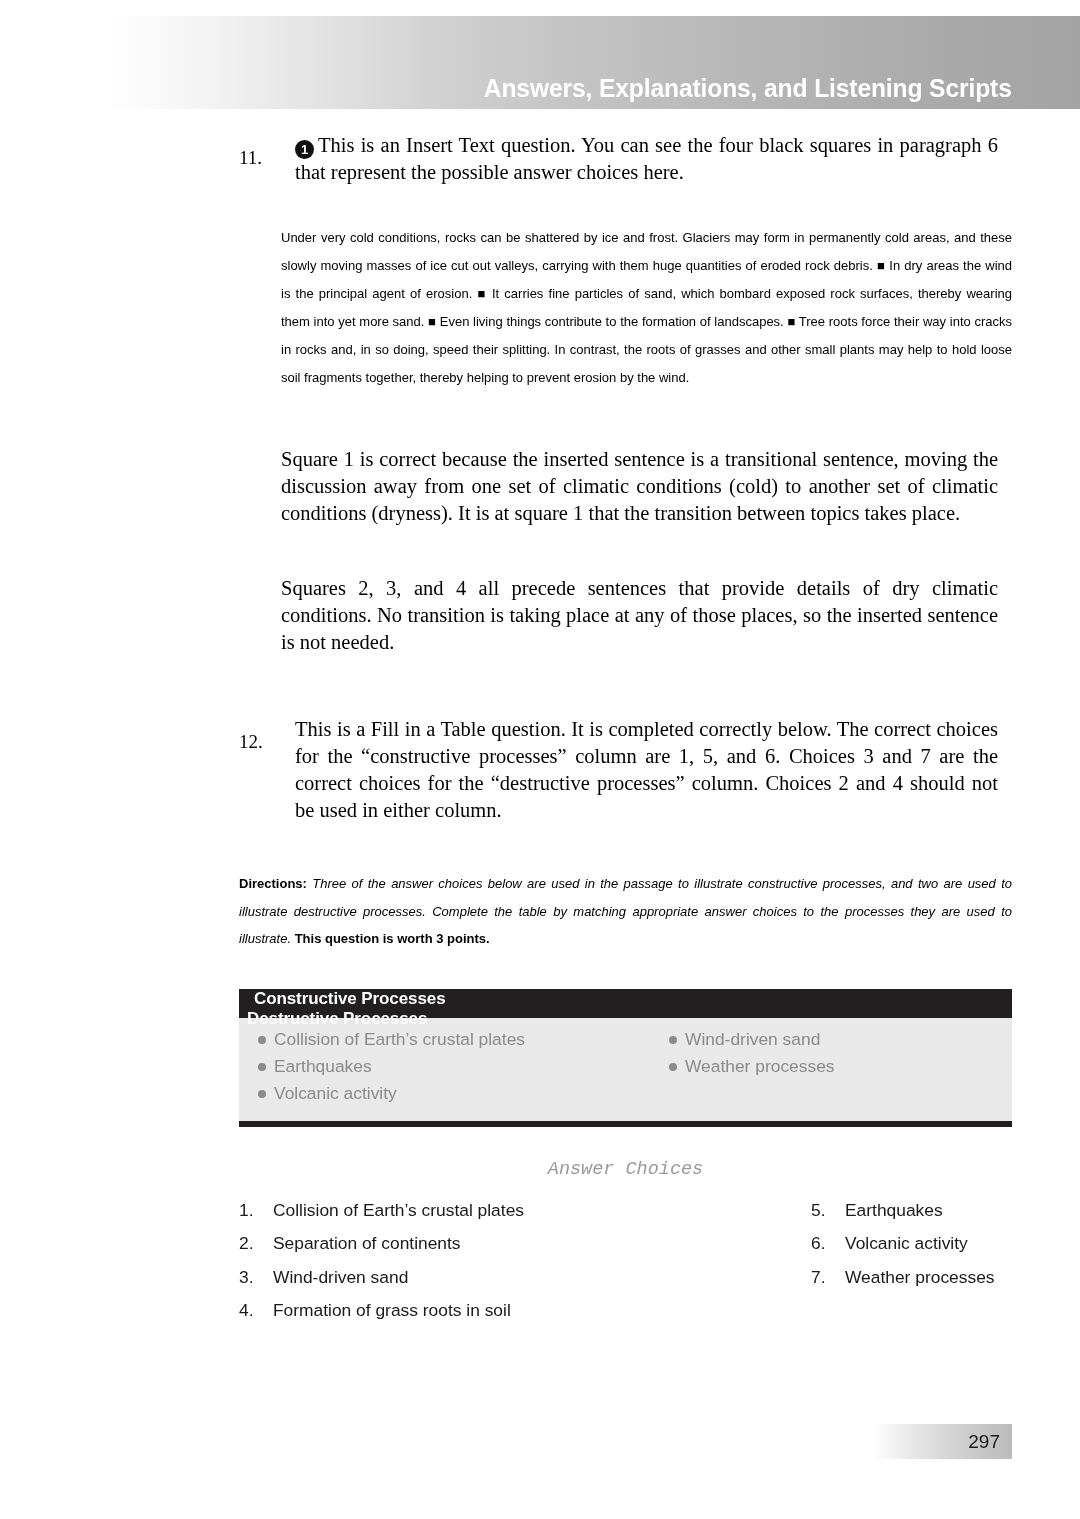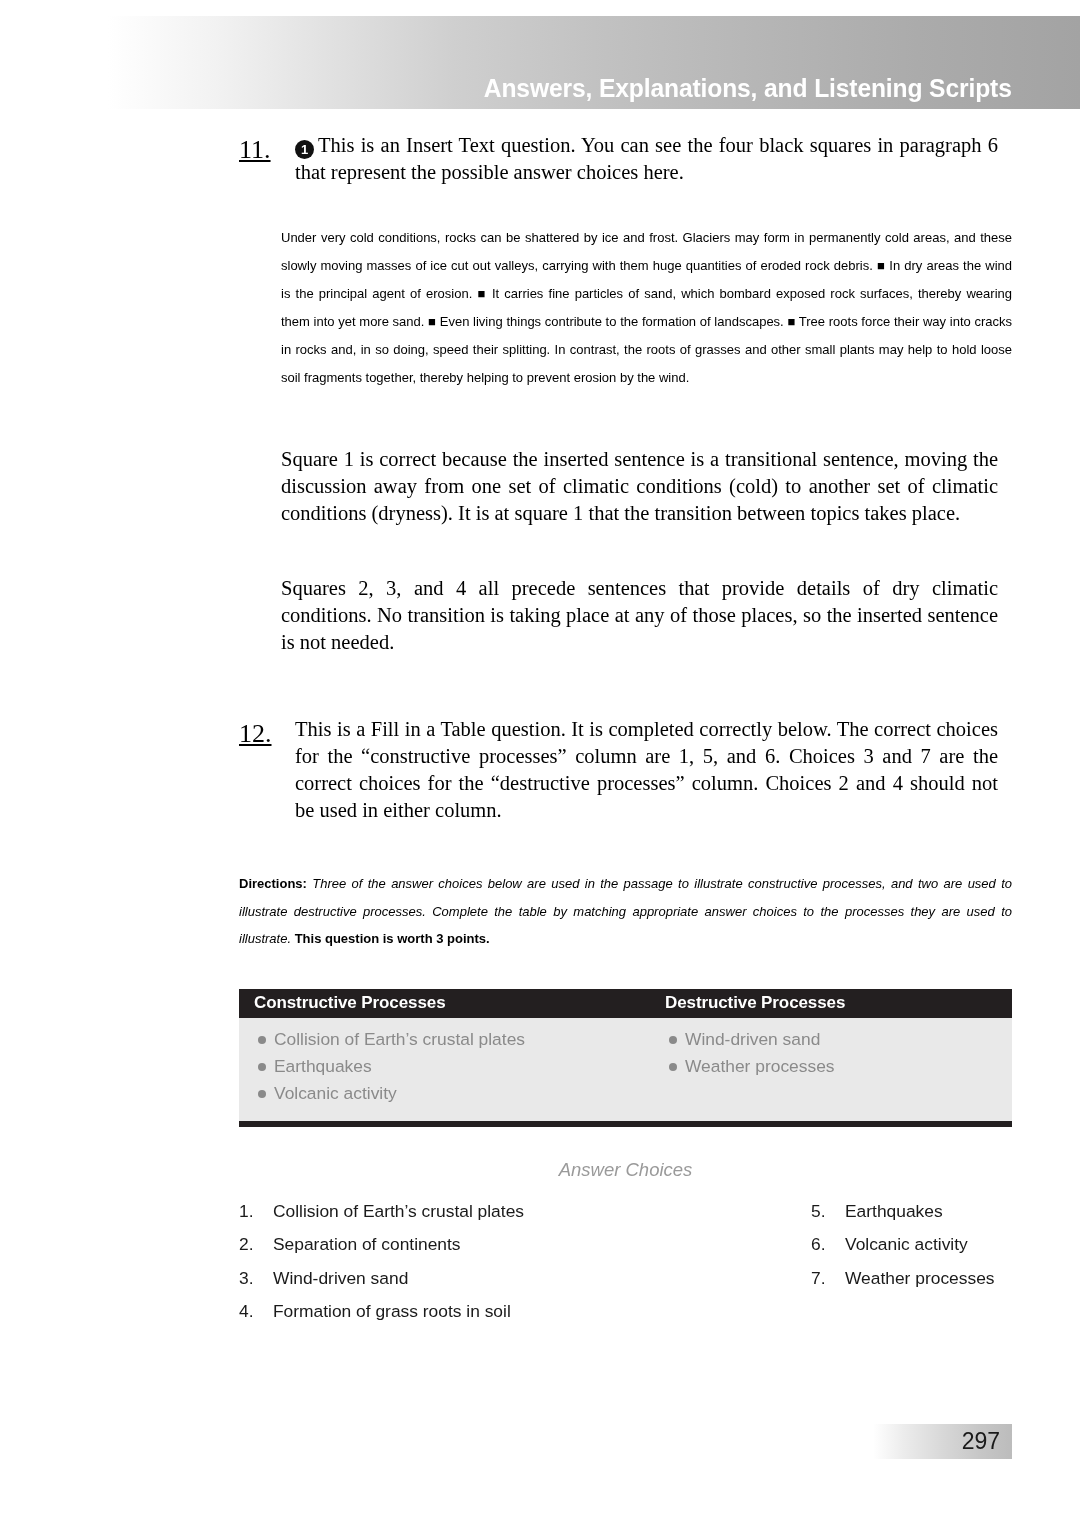--- a/index.html
+++ b/index.html
@@ -66,25 +66,24 @@
 
   
   .qitem {
     position: relative;
     padding-left: 42px;
     margin-bottom: 0;
   }
   .qnum {
     position: absolute;
     left: 0;
-    top: 4px;
+    top: 12px;
     font-family: "Liberation Serif", serif;
-    font-size: 26px;
+    font-size: 19px;
     line-height: 27px;
-    text-decoration: underline;
   }
   .serif-p {
     font-family: "Liberation Serif", serif;
     font-size: 20.5px;
     line-height: 27px;
     text-align: justify;
     margin: 14px;
     hyphens: manual;
   }
   .serif-p.indent {
@@ -142,21 +141,22 @@
   
   .proc-table {
     width: 773px;
     margin-top: 36px;
     position: relative;
   }
   .proc-head {
     display: flex;
     background: #231f20;
     height: 29px;
-    align-items: center;
+    align-items: flex-start;
+    flex-direction: column;
   }
   .proc-head > div {
     font-family: "Liberation Sans Narrow", "Liberation Sans", sans-serif;
     font-weight: bold;
     font-size: 17px;
     color: #ffffff;
     letter-spacing: -0.1px;
   }
   .col-a { width: 418px; padding-left: 15px; box-sizing: border-box; }
   .col-b { flex: 1; padding-left: 8px; box-sizing: border-box; }
@@ -186,21 +186,21 @@
     left: 4px;
     top: 10px;
     width: 8px;
     height: 8px;
     border-radius: 50%;
     background: #8a8a8a;
   }
 
   
   .ac-title {
-    font-family: Liberation Sans, sans-serif;
+    font-family: Liberation Mono, monospace;
     font-style: italic;
     font-size: 18.5px;
     color: #9a9a9a;
     text-align: center;
     margin-top: 32px;
   }
   .ac-grid {
     display: flex;
     margin-top: 14px;
   }
@@ -223,21 +223,21 @@
     top: 1424px;
     width: 139px;
     height: 35px;
     background: linear-gradient(to right, #ffffff 0%, #ececec 22%, #d8d8d8 50%, #c6c6c6 78%, #bcbcbc 100%);
   }
   .folio-num {
     position: absolute;
     right: 12px;
     top: 5px;
     font-family: "Liberation Sans", sans-serif;
-    font-size: 23px;
+    font-size: 19px;
     color: #1a1a1a;
     line-height: 25px;
   }
 </style>
 </head>
 <body>
 
 <div class="header-band">
   <div class="header-title">Answers, Explanations, and Listening Scripts</div>
 </div>

